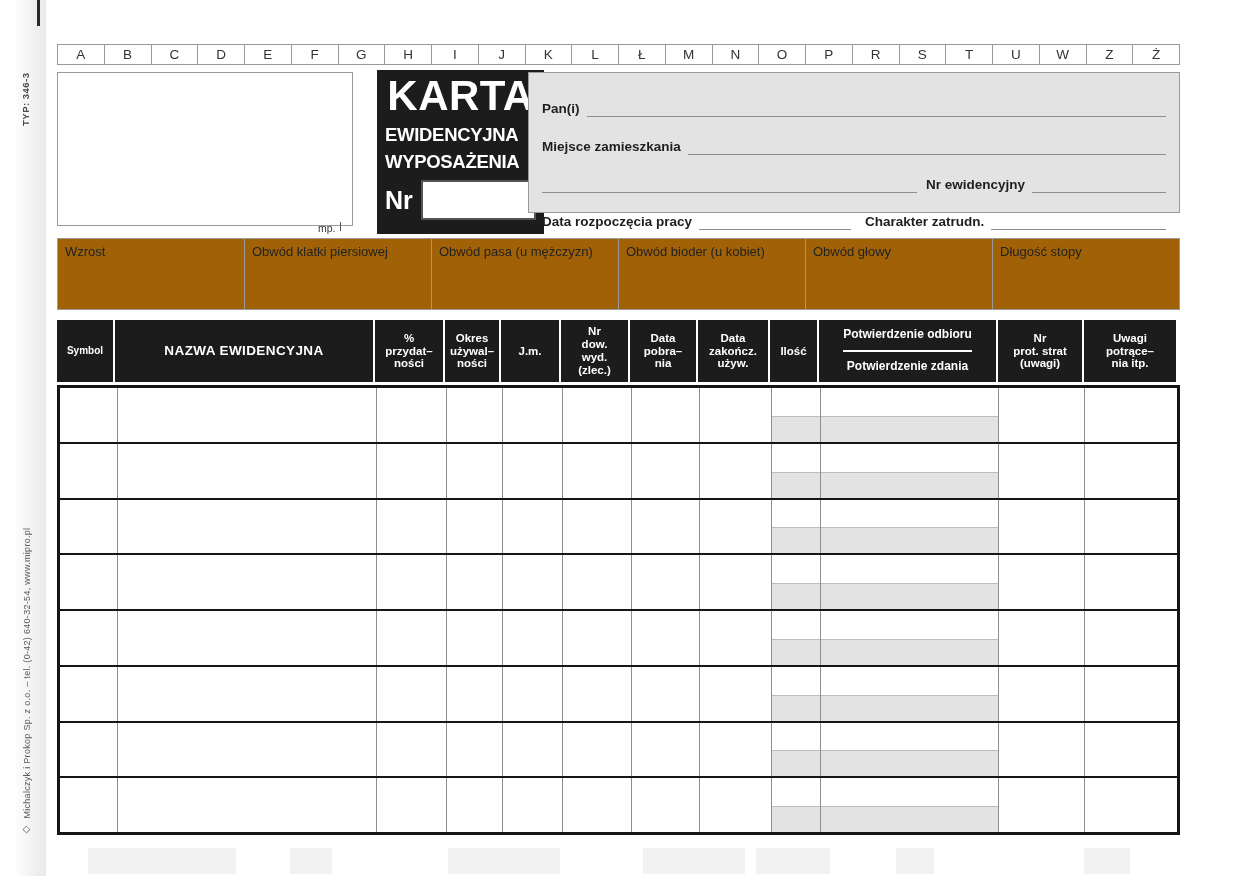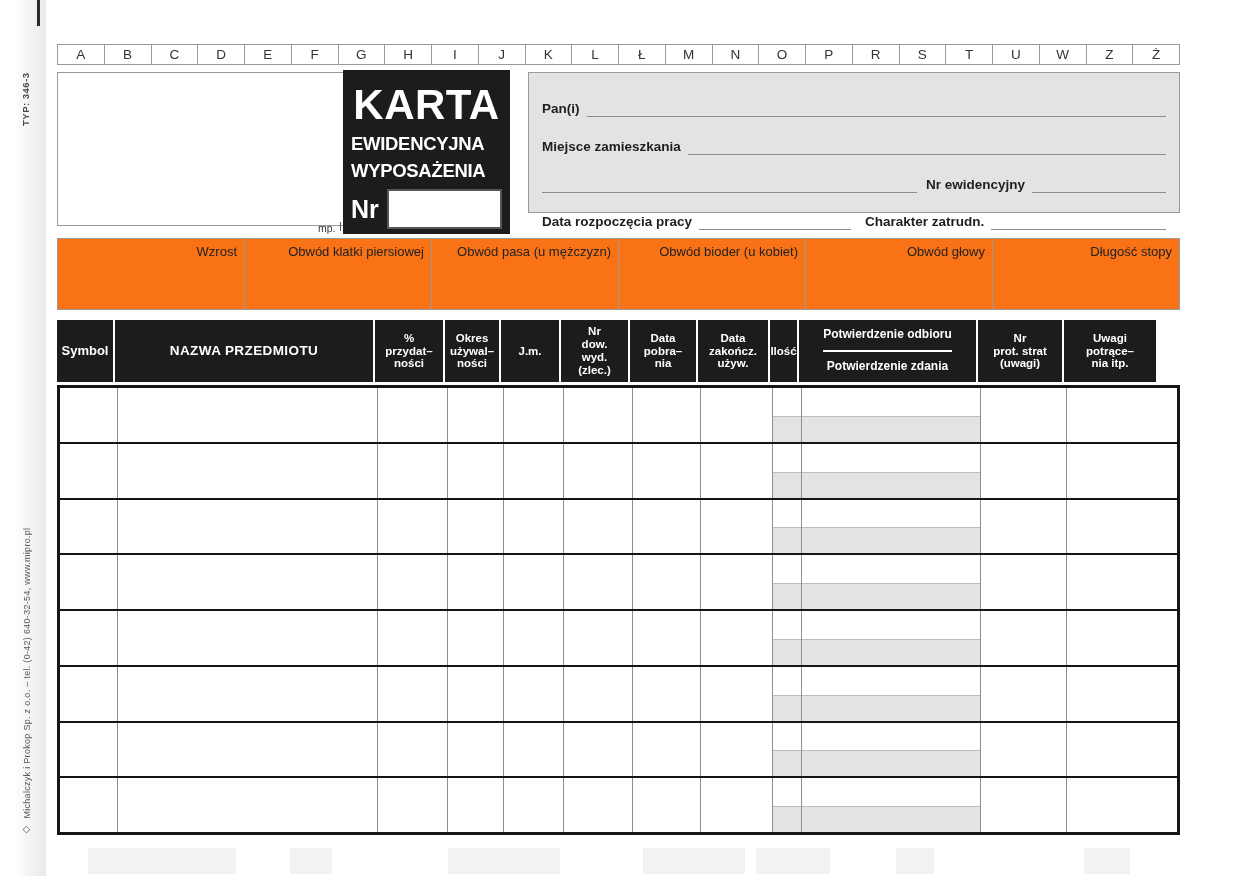--- a/index.html
+++ b/index.html
@@ -26,60 +26,60 @@
   .tab:last-child { border-right:none; }
 
   
   .stamp-box { position:absolute; left:57px; top:72px; width:296px; height:154px;
                border:1px solid #9a9a9a; background:#fff; }
   .mp-label { position:absolute; left:318px; top:222px; font-size:10.5px; color:#333;
               display:flex; align-items:flex-start; }
   .mp-tick { display:inline-block; width:1px; height:9px; background:#555; margin-left:4px; }
 
   
-  .title-block { position:absolute; left:343px; top:70px; width:167px; height:164px;
+  .title-block { position:absolute; left:377px; top:70px; width:167px; height:164px;
                  background:#1c1c1c; color:#fff; display:flex; flex-direction:column;
-                 padding:13px 8px 8px 8px; }
+                 padding:4px 8px 8px 8px; }
   .tb-title { font-size:42px; font-weight:bold; text-align:center; line-height:1.05; letter-spacing:.5px; }
   .tb-sub { font-size:18.5px; font-weight:bold; text-align:left; line-height:1.0; margin-top:8px; letter-spacing:-.3px; }
   .tb-nr-row { display:flex; align-items:center; margin-top:9px; }
   .tb-nr-label { font-size:25px; font-weight:bold; }
   .tb-nr-box { flex:1; height:40px; margin-left:8px; background:#fff; border:2px solid #555; }
 
   
   .person { position:absolute; left:528px; top:72px; width:652px; height:141px;
             background:#e3e3e3; border:1px solid #9a9a9a; padding:8px 13px; font-weight:bold; }
   .p-row { position:absolute; left:13px; right:13px; display:flex; align-items:flex-end; }
   .p-label { font-size:13.5px; color:#1e1e1e; white-space:nowrap; padding-bottom:1px; }
   .p-line { border-bottom:1px solid #8d8d8d; height:15px; margin-left:7px; }
   .grow { flex:1; }
   .r1 { top:28px; } .r2 { top:66px; } .r3 { top:104px; } .r4 { top:141px; }
   .w-lead { width:375px; margin-left:0; margin-right:9px; }
   .w-mid  { width:152px; margin-right:14px; }
 
   
   .measures { position:absolute; left:57px; top:238px; width:1123px; height:72px;
-              display:flex; border:1px solid #9a9a9a; background:#f97316;text-align:right; }
+              display:flex; border:1px solid #9a9a9a; background:#a16207; }
   .m-cell { flex:1; border-right:1px solid #9a9a9a; padding:5px 7px; font-size:13px; color:#222; }
   .m-cell:last-child { border-right:none; }
 
   
   .thead { position:absolute; left:57px; top:320px; width:1123px; height:62px; display:flex; }
   .hcell { background:#1c1c1c; color:#fff; font-weight:bold; font-size:11.5px; line-height:1.12;
            display:flex; flex-direction:column; align-items:center; justify-content:center;
            text-align:center; border-right:2px solid #fff; }
   .hcell:last-child { border-right:none;justify-content:center; }
   .hcell span { display:block; }
-  .h-symbol { font-size:13px; } .h-nazwa { font-size:13.5px; letter-spacing:.4px; }
+  .h-symbol { font-size:10px; } .h-nazwa { font-size:13.5px; letter-spacing:.4px; }
   .hsplit { padding:0; justify-content:stretch; }
   .hsplit .half { flex:1; display:flex; align-items:center; justify-content:center; font-size:12px; }
   .hsplit .half.topp { border-bottom:2px solid #fff; }
 
   .w0{width:58px}.w1{width:260px}.w2{width:70px}.w3{width:56px}.w4{width:60px}
-  .w5{width:69px}.w6{width:68px}.w7{width:72px}.w8{width:29px}.w9{width:179px}
+  .w5{width:69px}.w6{width:68px}.w7{width:72px}.w8{width:49px}.w9{width:179px}
   .w10{width:86px}.w11{width:92px}
 
   
   .tbody { position:absolute; left:57px; top:385px; width:1123px; height:450px;
            border:3px solid #161616; display:flex; flex-direction:column; background:#fff; }
   .trow { flex:1; display:flex; border-top:2px solid #161616; }
   .trow:first-child { border-top:none; }
   .bcell { border-right:1px solid #8e8e8e; }
   .bcell:last-child { border-right:none; }
   .split { display:flex; flex-direction:column; }
@@ -173,21 +173,21 @@
       <div class="m-cell"><span>Obwód bioder (u kobiet)</span></div>
       <div class="m-cell"><span>Obwód głowy</span></div>
       <div class="m-cell"><span>Długość stopy</span></div>
     </div>
 
   <div class="thead">
     <div class="hcell w0 h-symbol">
       <span>Symbol</span>
       </div>
     <div class="hcell w1 h-nazwa">
-      <span>NAZWA PRZEDMIOTU</span>
+      <span>NAZWA EWIDENCYJNA</span>
       </div>
     <div class="hcell w2">
       <span>%</span>
       <span>przydat–</span>
       <span>ności</span>
       </div>
     <div class="hcell w3">
       <span>Okres</span>
       <span>używal–</span>
       <span>ności</span>

